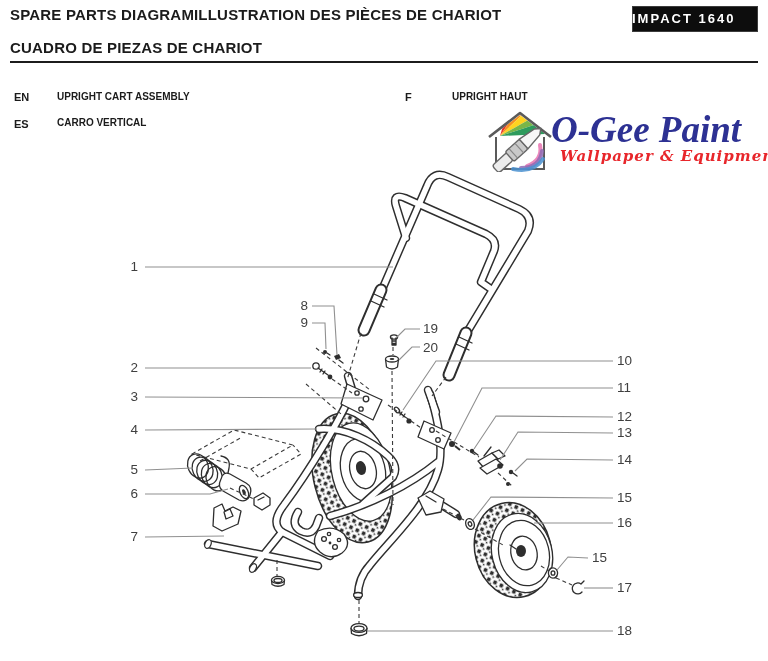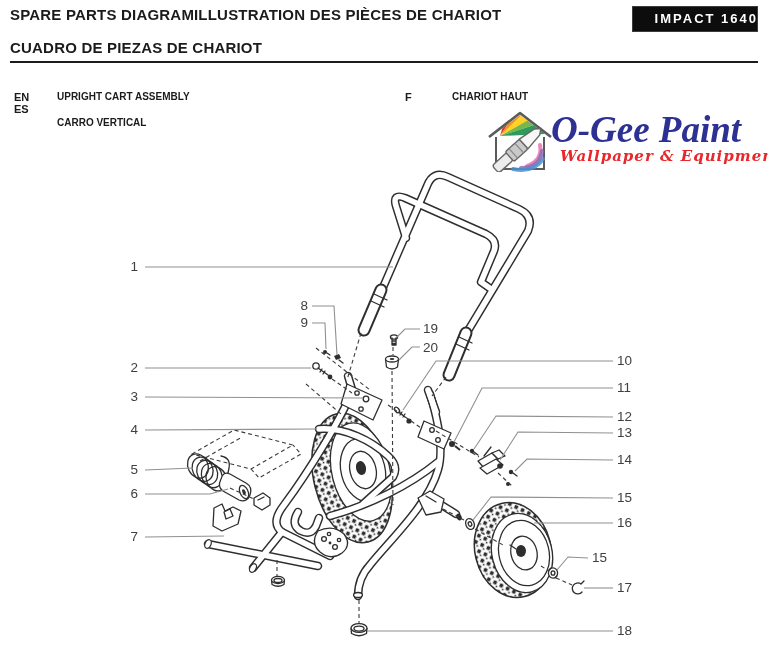--- a/index.html
+++ b/index.html
@@ -1,21 +1,21 @@
 <!DOCTYPE html>
 <html><head>
 <meta charset="utf-8">
 <style>
   html,body{margin:0;padding:0;background:#fff;}
   body{width:768px;height:661px;position:relative;font-family:"Liberation Sans",sans-serif;overflow:hidden;}
   .abs{position:absolute;}
   .title{font-size:15px;font-weight:bold;color:#1b1b1b;white-space:nowrap;letter-spacing:.2px;}
   #rule{left:10px;top:61px;width:748px;height:2px;background:#1c1c1c;}
   #badge{left:632px;top:6px;width:126px;height:26px;background:#0d0d0d;color:#fff;
-         font-size:13px;font-weight:bold;letter-spacing:2px;text-align:right;line-height:26px;
+         font-size:13px;font-weight:bold;letter-spacing:2px;text-align:left;line-height:26px;
          box-shadow:inset 0 0 0 1px #3c3c3c;}
   .langtag{font-size:11px;font-weight:bold;color:#1b1b1b;}
   .langlabel{font-size:10px;font-weight:bold;color:#1b1b1b;white-space:nowrap;}
   #brand-name{left:551px;top:108px;font-family:Liberation Serif, serif;font-style:italic;font-weight:bold;
               font-size:37px;white-space:nowrap;}
   #brand-tagline{left:560px;top:147px;font-family:"DejaVu Serif",serif;font-style:italic;font-weight:bold;
               font-size:15px;white-space:nowrap;letter-spacing:1px;}
   svg{display:block;}
   .ink{stroke:#2e2e2e;fill:none;stroke-width:1.3;stroke-linejoin:round;stroke-linecap:round;}
   .inkf{stroke:#2e2e2e;fill:#fff;stroke-width:1.3;stroke-linejoin:round;}
@@ -32,24 +32,24 @@
 <body>
 
 <div class="abs title" style="left:10px;top:6px">SPARE PARTS DIAGRAM</div>
 <div class="abs title" style="left:194px;top:6px">ILLUSTRATION DES PIÈCES DE CHARIOT</div>
 <div class="abs" id="badge">IMPACT 1640</div>
 <div class="abs title" style="left:10px;top:39px">CUADRO DE PIEZAS DE CHARIOT</div>
 <div class="abs" id="rule"></div>
 
 <div class="abs langtag" style="left:14px;top:91px">EN</div>
 <div class="abs langlabel" style="left:57px;top:91px">UPRIGHT CART ASSEMBLY</div>
-<div class="abs langtag" style="left:14px;top:103px">ES</div>
+<div class="abs langtag" style="left:14px;top:118px">ES</div>
 <div class="abs langlabel" style="left:57px;top:117px">CARRO VERTICAL</div>
 <div class="abs langtag" style="left:405px;top:91px">F</div>
-<div class="abs langlabel" style="left:452px;top:91px">CHARIOT HAUT</div>
+<div class="abs langlabel" style="left:452px;top:91px">UPRIGHT HAUT</div>
 
 <div class="abs" style="left:486px;top:110px;width:68px;height:62px">
   <svg width="68" height="62" viewBox="0 0 66 62">
     <defs>
         <clipPath id="roofclip">
           <path d="M 5 26 L 33 5 L 61 26 Z"></path>
         </clipPath>
       </defs>
     <g clip-path="url(#roofclip)">
       <path d="M 13 26 L 18 9 L 27 5 Z" fill="#e63329"></path>

